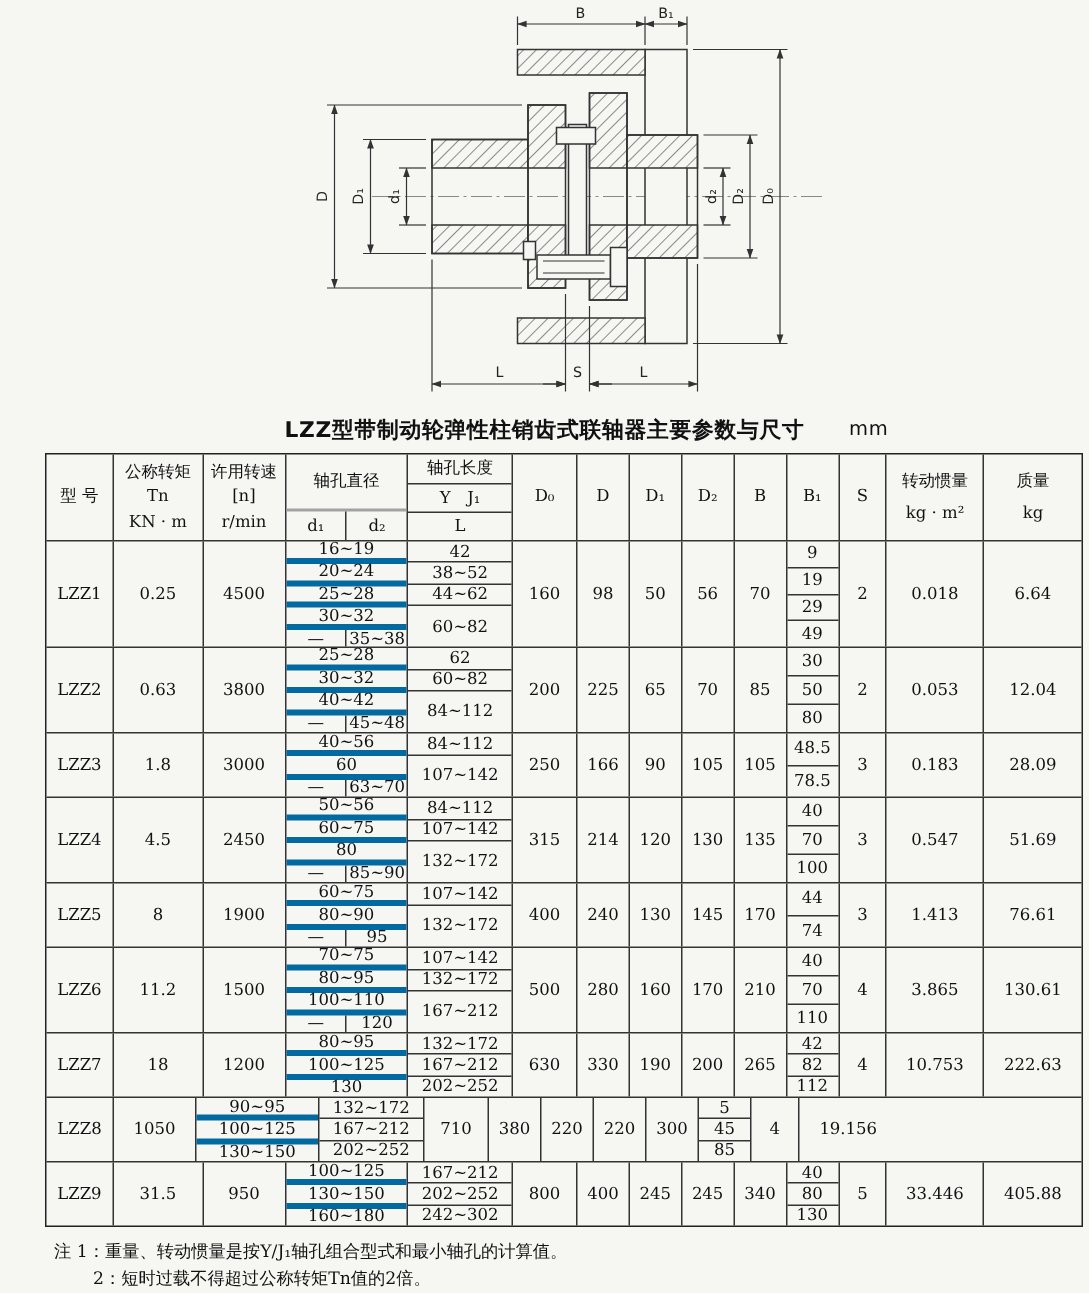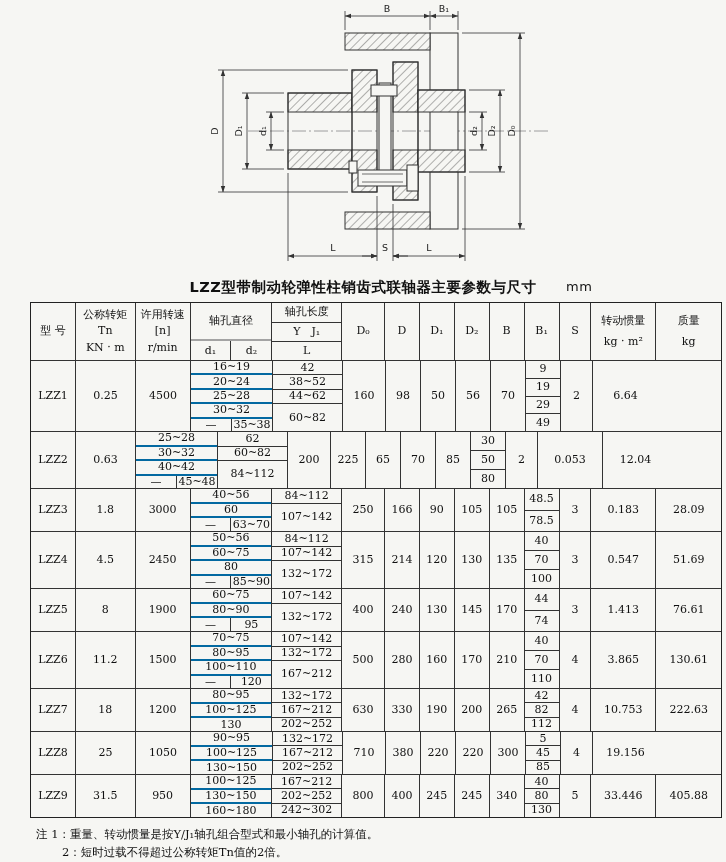--- a/index.html
+++ b/index.html
@@ -42,21 +42,21 @@
     box-sizing:border-box;border-right:1px solid #333;
     display:flex;align-items:center;justify-content:center;
     text-align:center;min-width:0;
   }
   .thead .col:last-child,.trow .col:last-child{border-right:none;}
   .c-model{width:45px}.c-tn{width:60px}.c-speed{width:55px}
   .c-d{width:82px}.c-l{width:70px}.c-d0{width:43px}
   .c-w35{width:35px}.c-s{width:32px}.c-inertia{width:65px}.c-mass{width:65px}
 
   .stack{flex-direction:column;align-items:stretch;justify-content:flex-start;padding:0;}
-  .drow{flex:1;display:flex;align-items:stretch;border-bottom:2px solid #0369a1;min-height:0;}
+  .drow{flex:1;display:flex;align-items:stretch;border-bottom:4px solid #0369a1;min-height:0;}
   .drow:last-child{border-bottom:none;}
   .dfull,.dhalf{flex:1;display:flex;align-items:center;justify-content:center;min-width:0;}
   .dhalf.first{border-right:1px solid #333;}
   .lrow{display:flex;align-items:center;justify-content:center;border-bottom:1px solid #333;min-height:0;}
   .lrow:last-child{border-bottom:none;}
 
   
   .hstack{flex-direction:column;align-items:stretch;}
   .h-top{height:37px;border-bottom:2px solid #a3a3a3;display:flex;align-items:center;justify-content:center;}
   .h-bot{height:19px;display:flex;}
@@ -258,25 +258,27 @@
           <div class="col c-w35">50</div>
           <div class="col c-w35">56</div>
           <div class="col c-w35">70</div>
           <div class="col c-w35 stack">
             <div class="lrow" style="flex: 1 1 0%;">9</div>
             <div class="lrow" style="flex: 1 1 0%;">19</div>
             <div class="lrow" style="flex: 1 1 0%;">29</div>
             <div class="lrow" style="flex: 1 1 0%;">49</div>
           </div>
           <div class="col c-s">2</div>
+          <div class="col c-inertia">0.018</div>
           <div class="col c-mass">6.64</div>
         </div>
         <div class="trow" style="height: 56px;">
           <div class="col c-model">LZZ2</div>
           <div class="col c-tn">0.63</div>
+          <div class="col c-speed">3800</div>
           <div class="col c-d stack">
             <div class="drow">
               <div class="dfull">25~28</div>
             </div>
             <div class="drow">
               <div class="dfull">30~32</div>
             </div>
             <div class="drow">
               <div class="dfull">40~42</div>
             </div>
@@ -475,21 +477,20 @@
             <div class="lrow" style="flex: 1 1 0%;">42</div>
             <div class="lrow" style="flex: 1 1 0%;">82</div>
             <div class="lrow" style="flex: 1 1 0%;">112</div>
           </div>
           <div class="col c-s">4</div>
           <div class="col c-inertia">10.753</div>
           <div class="col c-mass">222.63</div>
         </div>
         <div class="trow" style="height: 42px;">
           <div class="col c-model">LZZ8</div>
-          <div class="col c-tn">25</div>
           <div class="col c-speed">1050</div>
           <div class="col c-d stack">
             <div class="drow">
               <div class="dfull">90~95</div>
             </div>
             <div class="drow">
               <div class="dfull">100~125</div>
             </div>
             <div class="drow">
               <div class="dfull">130~150</div>

